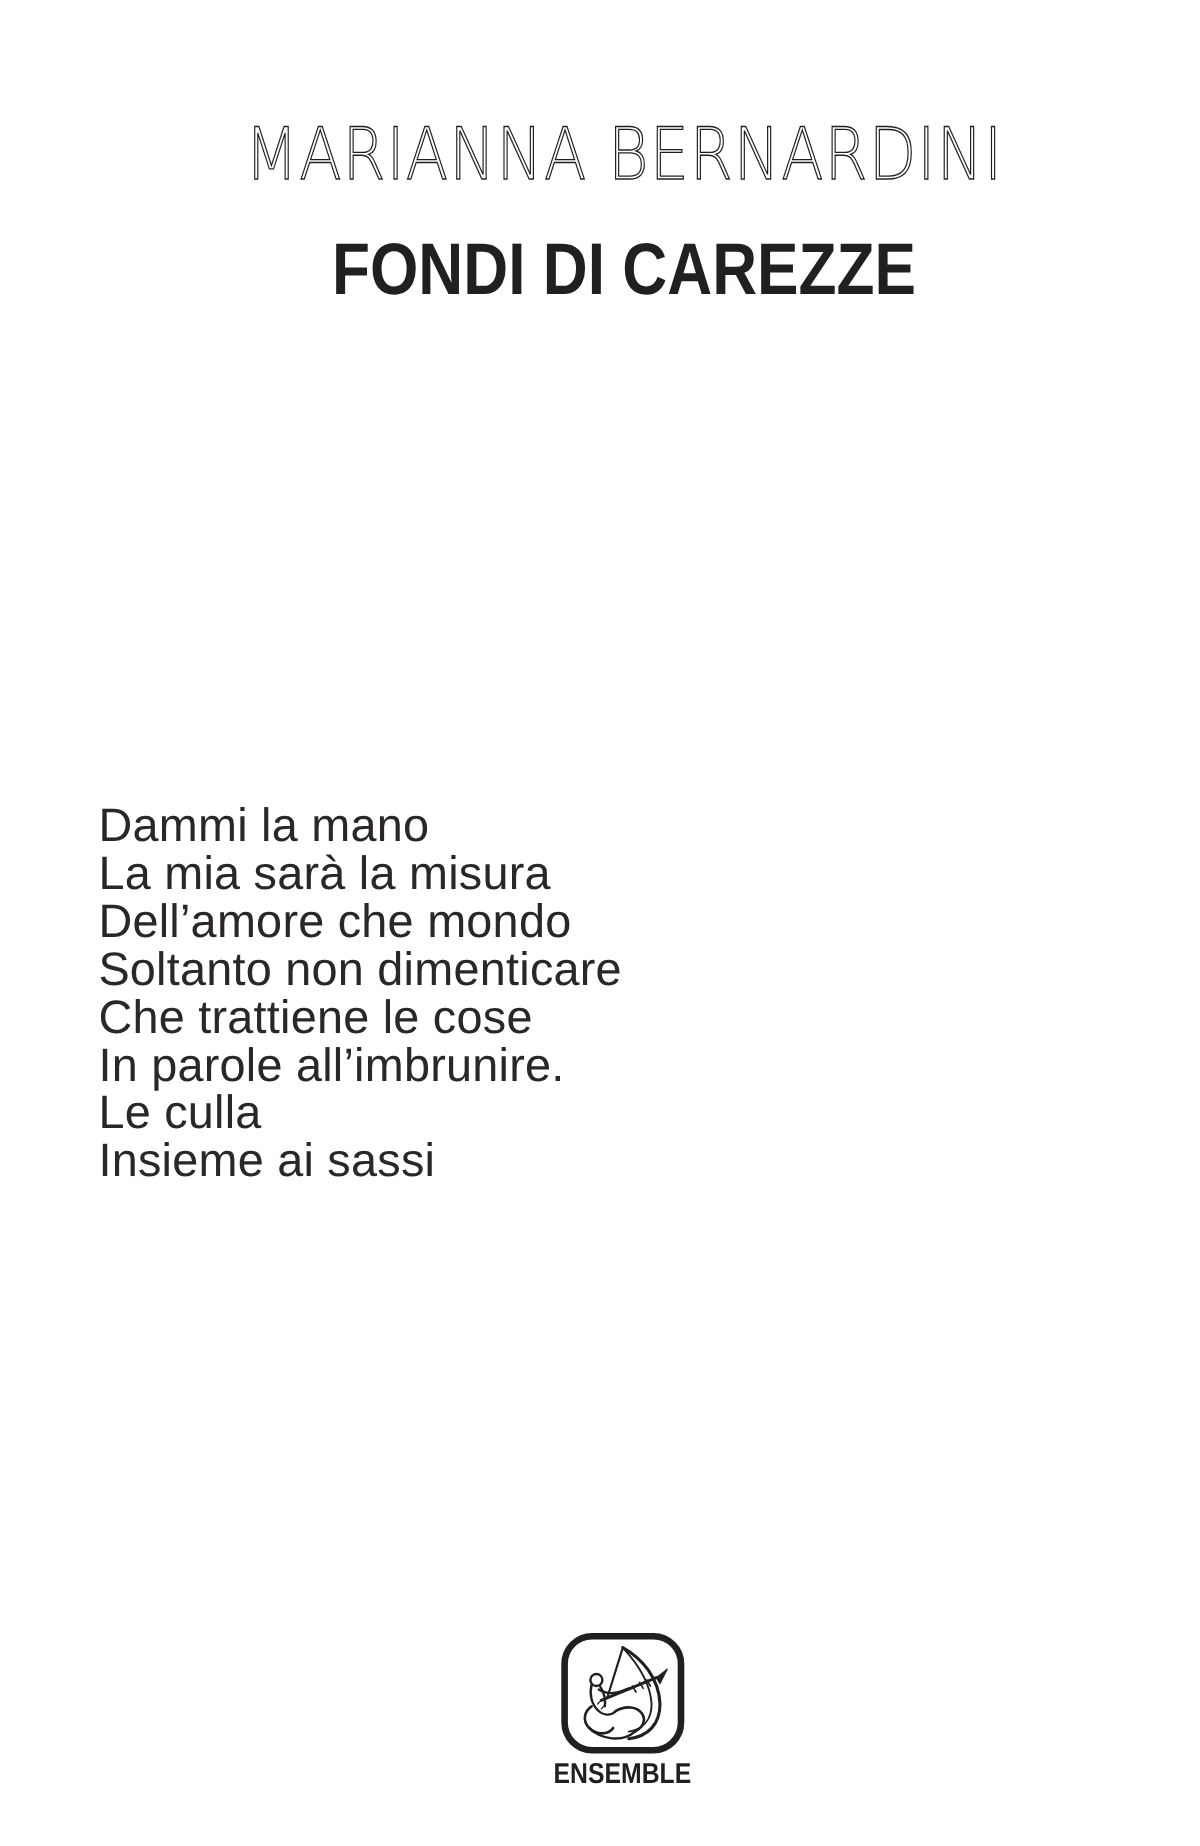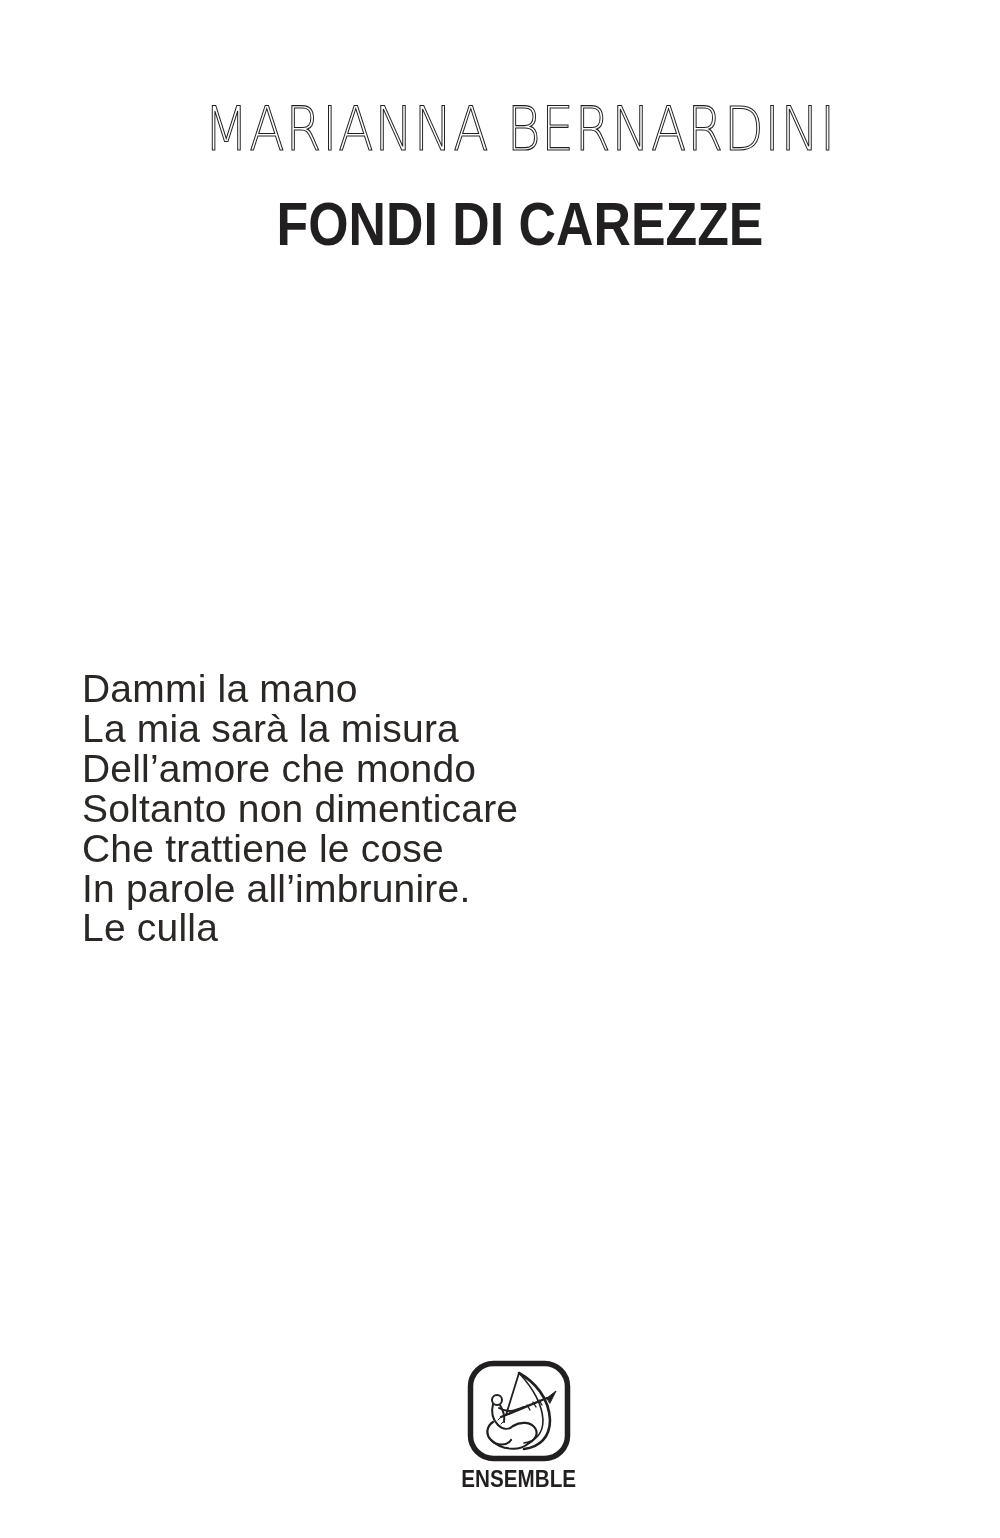--- a/index.html
+++ b/index.html
@@ -106,20 +106,21 @@
   <div class="title">FONDI DI CAREZZE</div>
 
   <div class="poem">
     <div class="poem-line">Dammi la mano</div>
     <div class="poem-line">La mia sarà la misura</div>
     <div class="poem-line">Dell’amore che mondo</div>
     <div class="poem-line">Soltanto non dimenticare</div>
     <div class="poem-line">Che trattiene le cose</div>
     <div class="poem-line">In parole all’imbrunire.</div>
     <div class="poem-line">Le culla</div>
+    <div class="poem-line">Insieme ai sassi</div>
   </div>
 
   <div class="publisher">
     <svg class="logo-mark" width="104" height="102" viewBox="0 0 104 102" fill="none" stroke="#221f20" stroke-linecap="round" stroke-linejoin="round">
 
       <rect x="3.5" y="3.5" width="97" height="95" rx="23" stroke-width="5.5"></rect>
 
       <path d="M52,13 C68,22 82,38 83,60 C83,77 73,87 57,89" stroke-width="2.6"></path>
 
       <path d="M52,13 C64,26 75,42 76,60 C76,73 69,81 57,83" stroke-width="1.6"></path>

